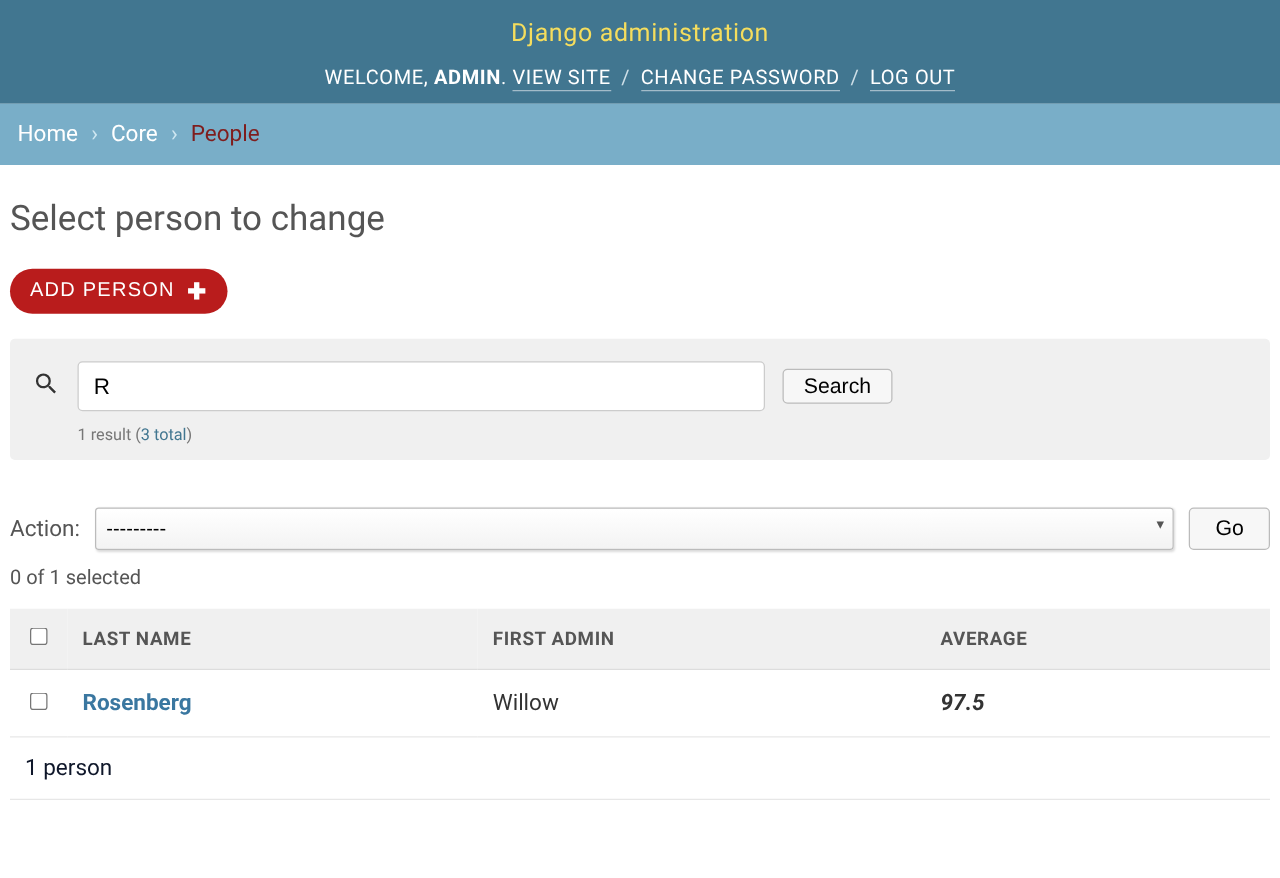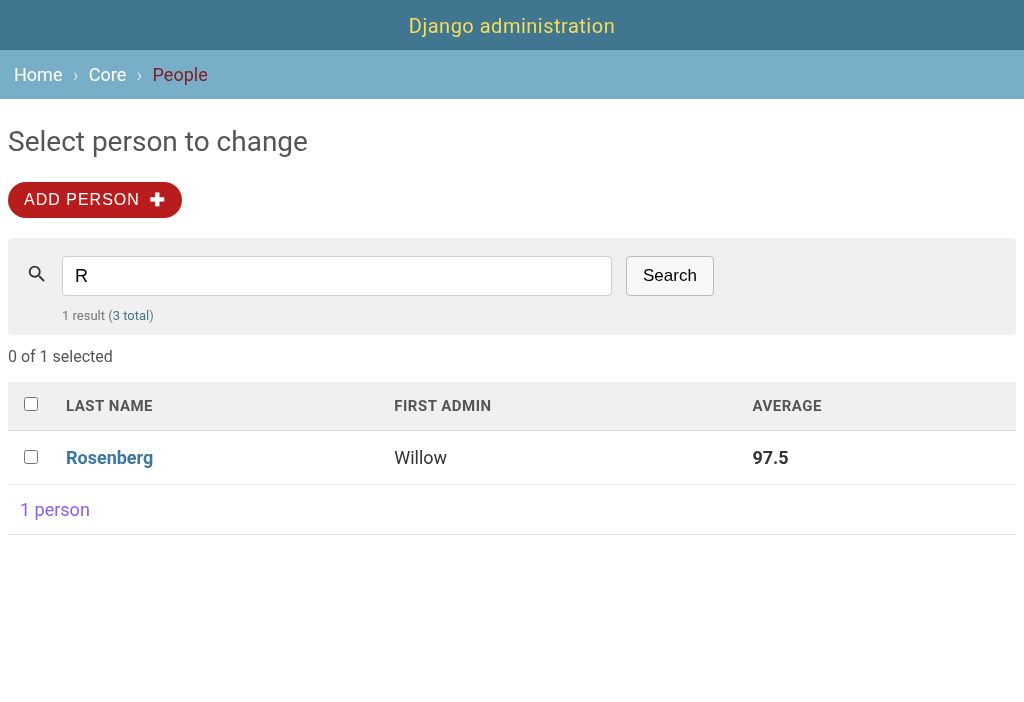--- a/index.html
+++ b/index.html
@@ -85,21 +85,21 @@
   #toolbar .search-icon svg { width: 22px; height: 22px; fill: #333; }
   #searchbar {
     flex: 0 0 550px;
     height: 40px;
     padding: 6px 12px;
     font-size: 18px;
     border: 1px solid #ccc;
     border-radius: 4px;
   }
   .search-btn {
-    height: 40px;
+    height: 28px;
     padding: 0 16px;
     font-size: 17px;
     background: #f7f7f7;
     border: 1px solid #bbb;
     border-radius: 4px;
     cursor: pointer;
   }
   .search-summary {
     margin-top: 12px;
     margin-left: 36px;
@@ -175,37 +175,40 @@
     padding: 16px 12px;
     border-bottom: 1px solid #e7e7e7;
     font-size: 18px;
     color: #333;
   }
   tbody td a {
     color: #3a77a0;
     font-weight: 700;
     text-decoration: none;
   }
-  tbody td.avg { font-weight: 700; }
+  tbody td.avg { font-style: italic; font-weight: 700; }
   .paginator {
     padding: 14px 12px;
     font-size: 18px;
-    color: #8b5cf6;
+    color: #0f172a;
     border-bottom: 1px solid #e7e7e7;
   }
   input[type=checkbox] {
     width: 14px;
     height: 14px;
   }
 </style>
 </head>
 <body>
 
 <div id="header">
   <div id="branding">Django administration</div>
+  <div id="user-tools">
+    <span>WELCOME, </span><strong>ADMIN</strong><span>. </span><a href="#">VIEW SITE</a><span class="sep"> / </span><a href="#">CHANGE PASSWORD</a><span class="sep"> / </span><a href="#">LOG OUT</a>
+  </div>
 </div>
 
 <div id="breadcrumbs">
   <a href="#">Home</a>
   <span class="arrow">›</span>
   <a href="#">Core</a>
   <span class="arrow">›</span>
   <span class="current">People</span>
 </div>
 
@@ -225,20 +228,29 @@
           </svg>
       </span>
       <input id="searchbar" type="text" value="R" style="">
       <button class="search-btn">Search</button>
     </div>
     <div class="search-summary">
       <span>1 result (</span><a href="#">3 total</a><span>)</span>
     </div>
   </div>
 
+  <div class="actions">
+    <label>Action:</label>
+    <div class="action-select-wrap">
+      <select class="action-select">
+        <option>---------</option>
+      </select>
+    </div>
+    <button class="go-btn">Go</button>
+  </div>
   <div class="selection-counter">0 of 1 selected</div>
 
   <table>
     <thead>
       <tr>
         <th class="checkbox-col">
           <input type="checkbox" style="">
         </th>
         <th>LAST NAME</th>
         <th>FIRST ADMIN</th>

